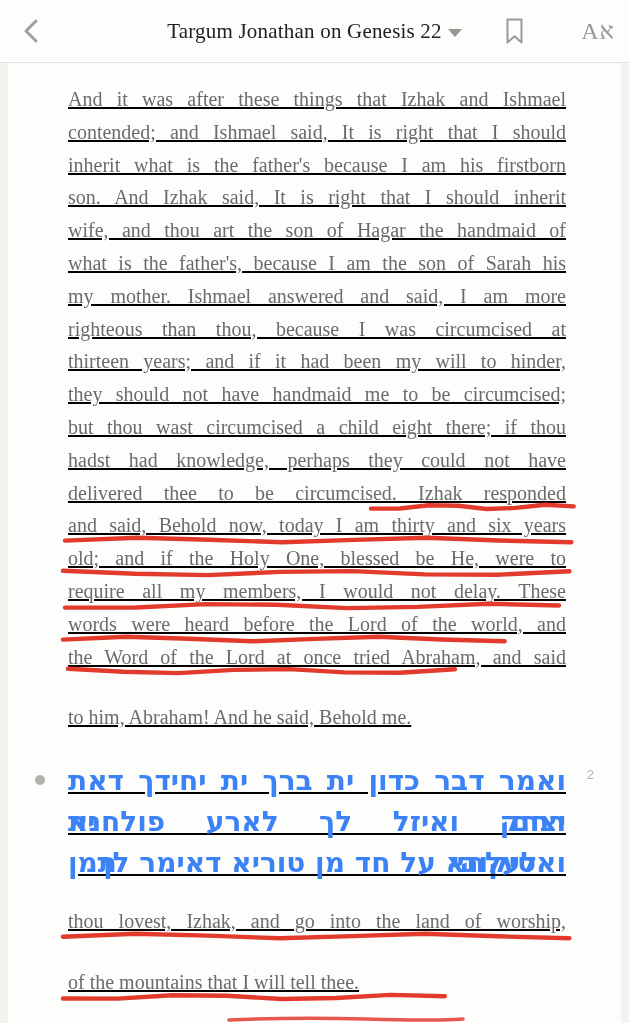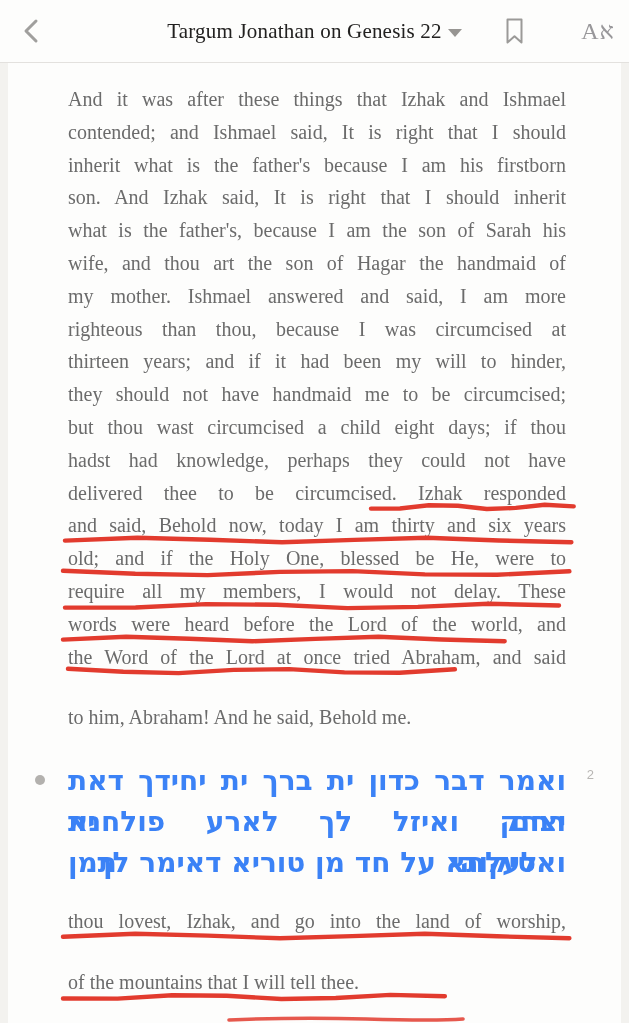--- a/index.html
+++ b/index.html
@@ -44,20 +44,21 @@
   .icon-btn{background:none;border:none;padding:0;cursor:pointer;
     display:flex;align-items:center;justify-content:center;margin-left:37px;}
   .font-toggle{
     font-family:"Liberation Serif","DejaVu Sans",serif;
     font-size:24px;color:#98979a;letter-spacing:1px;line-height:1;
   }
   
   .page{
     position:absolute;left:8px;right:8px;top:63px;bottom:0;
     background:#fdfdfc;
+    text-decoration:underline;
   }
   .column{
     position:relative;
     width:498px;margin-left:60px;padding-top:20px;
   }
   .tline{
     position:relative;
     height:32.8px;line-height:32.8px;
     font-size:20px;color:#6b6b6b;
     text-align:justify;text-align-last:justify;
@@ -117,27 +118,27 @@
 </div>
 
 <div class="page">
   <div class="column">
 
     <div class="eng" id="verse1-english">
         <div class="tline">And it was after these things that Izhak and Ishmael</div>
         <div class="tline">contended; and Ishmael said, It is right that I should</div>
         <div class="tline">inherit what is the father's because I am his firstborn</div>
         <div class="tline">son. And Izhak said, It is right that I should inherit</div>
+        <div class="tline">wife, and thou art the son of Hagar the handmaid of</div>
         <div class="tline">what is the father's, because I am the son of Sarah his</div>
-        <div class="tline">wife, and thou art the son of Hagar the handmaid of</div>
         <div class="tline">my mother. Ishmael answered and said, I am more</div>
         <div class="tline">righteous than thou, because I was circumcised at</div>
         <div class="tline">thirteen years; and if it had been my will to hinder,</div>
         <div class="tline">they should not have handmaid me to be circumcised;</div>
-        <div class="tline">but thou wast circumcised a child eight days; if thou</div>
+        <div class="tline">but thou wast circumcised a child eight there; if thou</div>
         <div class="tline">hadst had knowledge, perhaps they could not have</div>
         <div class="tline">delivered thee to be circumcised. Izhak responded<svg class="uline" viewBox="0 0 206.67 12" style="left: 60.5%; width: 206.67px;">
             <path d="M2.0,7.6 L31.0,7.5 L59.9,4.2 L88.9,4.8 L117.8,8.0 L146.8,6.9 L175.7,3.8 L204.7,5.4" fill="none" stroke="#e23b2e" stroke-width="4.4" stroke-linecap="round" stroke-linejoin="round"></path>
           </svg></div>
         <div class="tline">and said, Behold now, today I am thirty and six years<svg class="uline" viewBox="0 0 510.45 12" style="left: -1%; width: 510.45px;">
             <path d="M2.0,6.6 L74.3,3.7 L146.7,5.7 L219.0,8.3 L291.4,5.9 L363.8,3.7 L436.1,6.5 L508.4,8.2" fill="none" stroke="#e23b2e" stroke-width="4.4" stroke-linecap="round" stroke-linejoin="round"></path>
           </svg></div>
         <div class="tline">old; and if the Holy One, blessed be He, were to<svg class="uline" viewBox="0 0 510.45 12" style="left: -1.5%; width: 510.45px;">
             <path d="M2.0,3.8 L74.3,6.8 L146.7,8.1 L219.0,4.9 L291.4,4.1 L363.8,7.4 L436.1,7.7 L508.4,4.3" fill="none" stroke="#e23b2e" stroke-width="4.4" stroke-linecap="round" stroke-linejoin="round"></path>
           </svg></div>

